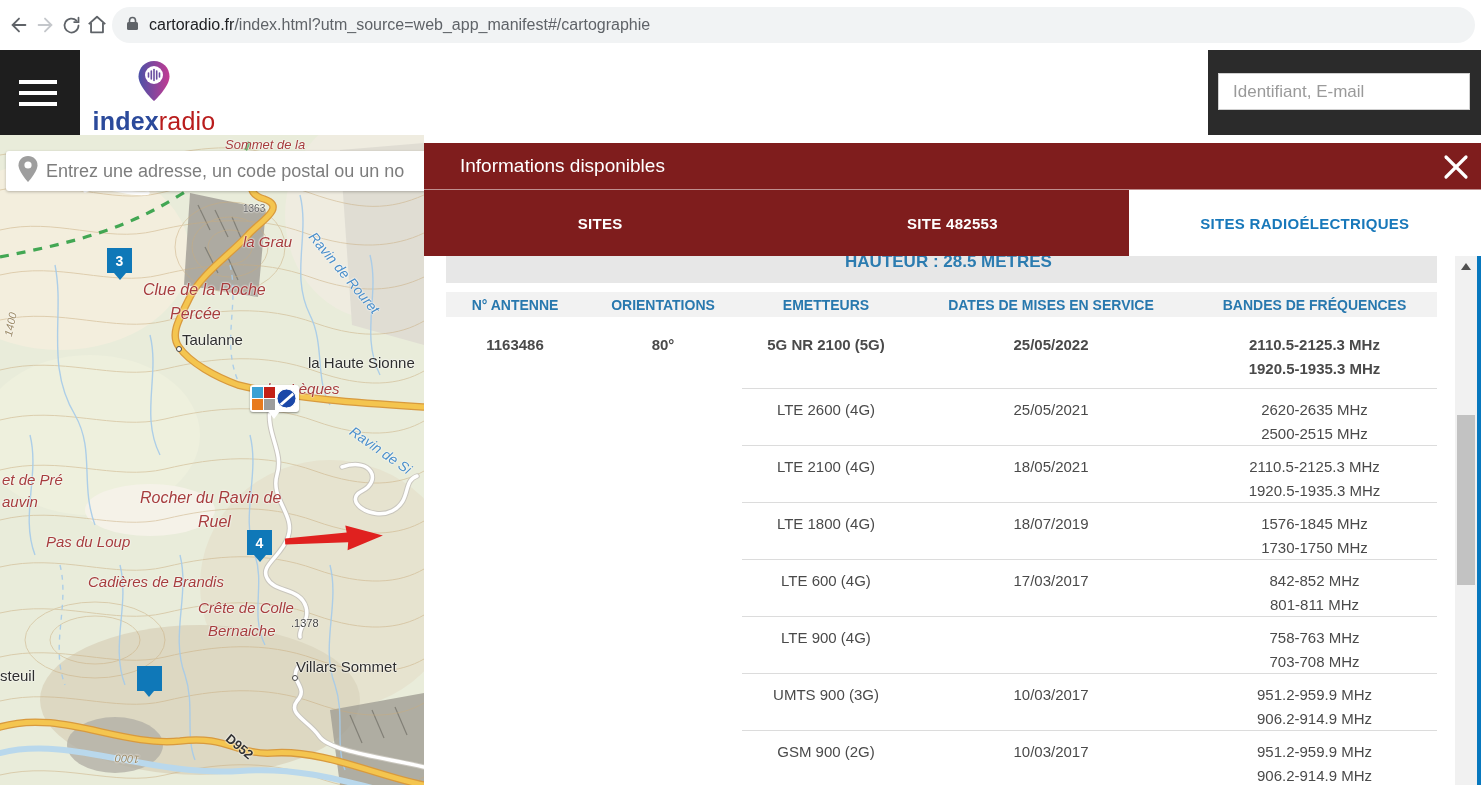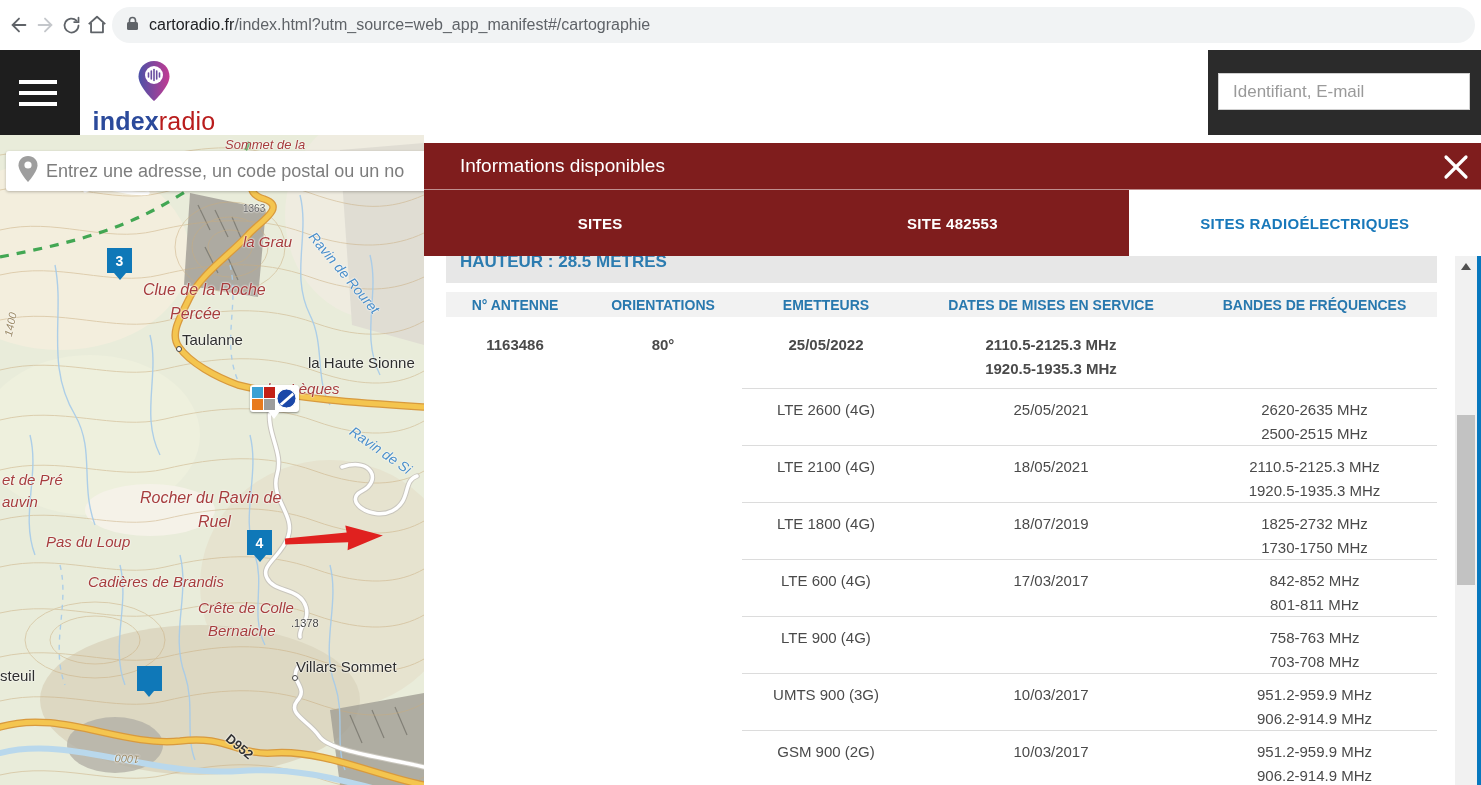--- a/index.html
+++ b/index.html
@@ -57,21 +57,21 @@
   .modal-header { position:absolute; left:0; top:0; width:100%; height:47px; border-bottom:1px solid rgba(255,255,255,.5); }
   .modal-title { position:absolute; left:36px; top:12px; color:#fff; font-size:19px; }
   .modal-close { position:absolute; right:9px; top:8px; width:32px; height:32px; cursor:pointer; display:flex; align-items:center; justify-content:center; }
   .modal-tabs { position:absolute; left:0; top:47px; width:100%; height:66px; display:flex; }
   .modal-tab { flex:1; display:flex; align-items:center; justify-content:center; color:#fff; font-size:15px; font-weight:700;
     letter-spacing:.3px; cursor:pointer; text-transform:uppercase; }
   .modal-tab.active { background:#fff; color:#1878ba; }
   .modal-content { position:absolute; left:0; top:113px; width:100%; height:529px; background:#fff; border-right:4px solid #0878be; overflow:hidden; }
 
   .hauteur-bar { position:absolute; left:22px; top:0; width:991px; height:27px; background:#e7e7e7; overflow:hidden; }
-  .hauteur-text { margin:-4px 0 4px 14px; font-size:17px; font-weight:700; color:#2c7cb0; }
+  .hauteur-text { margin:-4px 0 4px 14px; font-size:17px; font-weight:700; color:#2c7cb0;text-align:center; }
 
   .cols { display:grid; grid-template-columns:138px 158px 168px 282px 245px; }
   .table-head { position:absolute; left:22px; top:36px; width:991px; height:25px; background:#f2f2f2; align-items:center; }
   .table-head > div { text-align:center; font-size:14px; font-weight:700; color:#2878ae; }
   .table-body { position:absolute; left:22px; top:61px; width:991px; }
   .t-row { position:relative; height:57px; }
   .t-row.first { height:71px;font-weight:bold; }
   .t-row .cols { height:100%; }
   .t-row .cell { text-align:center; font-size:15px; color:#4a4a4a; padding-top:10px; line-height:24px; }
   .t-row.first .cell { padding-top:16px; }
@@ -322,20 +322,21 @@
       <div>EMETTEURS</div>
       <div>DATES DE MISES EN SERVICE</div>
       <div>BANDES DE FRÉQUENCES</div>
     </div>
 
     <div class="table-body">
       <div class="t-row first">
         <div class="cols">
           <div class="cell">1163486</div>
           <div class="cell">80°</div>
+          <div class="cell">5G NR 2100 (5G)</div>
           <div class="cell">25/05/2022</div>
           <div class="cell">
             <div>2110.5-2125.3 MHz</div>
               <div>1920.5-1935.3 MHz</div>
           </div>
         </div>
       </div>
       <div class="t-row with-sep">
         <div class="cols">
             <div class="cell"></div>
@@ -360,21 +361,21 @@
             </div>
         </div>
       </div>
       <div class="t-row with-sep">
         <div class="cols">
             <div class="cell"></div>
             <div class="cell"></div>
           <div class="cell">LTE 1800 (4G)</div>
           <div class="cell">18/07/2019</div>
           <div class="cell">
-              <div>1825-2732 MHz</div>
+              <div>1576-1845 MHz</div>
               <div>1730-1750 MHz</div>
             </div>
         </div>
       </div>
       <div class="t-row with-sep">
         <div class="cols">
             <div class="cell"></div>
             <div class="cell"></div>
           <div class="cell">LTE 600 (4G)</div>
           <div class="cell">17/03/2017</div>

